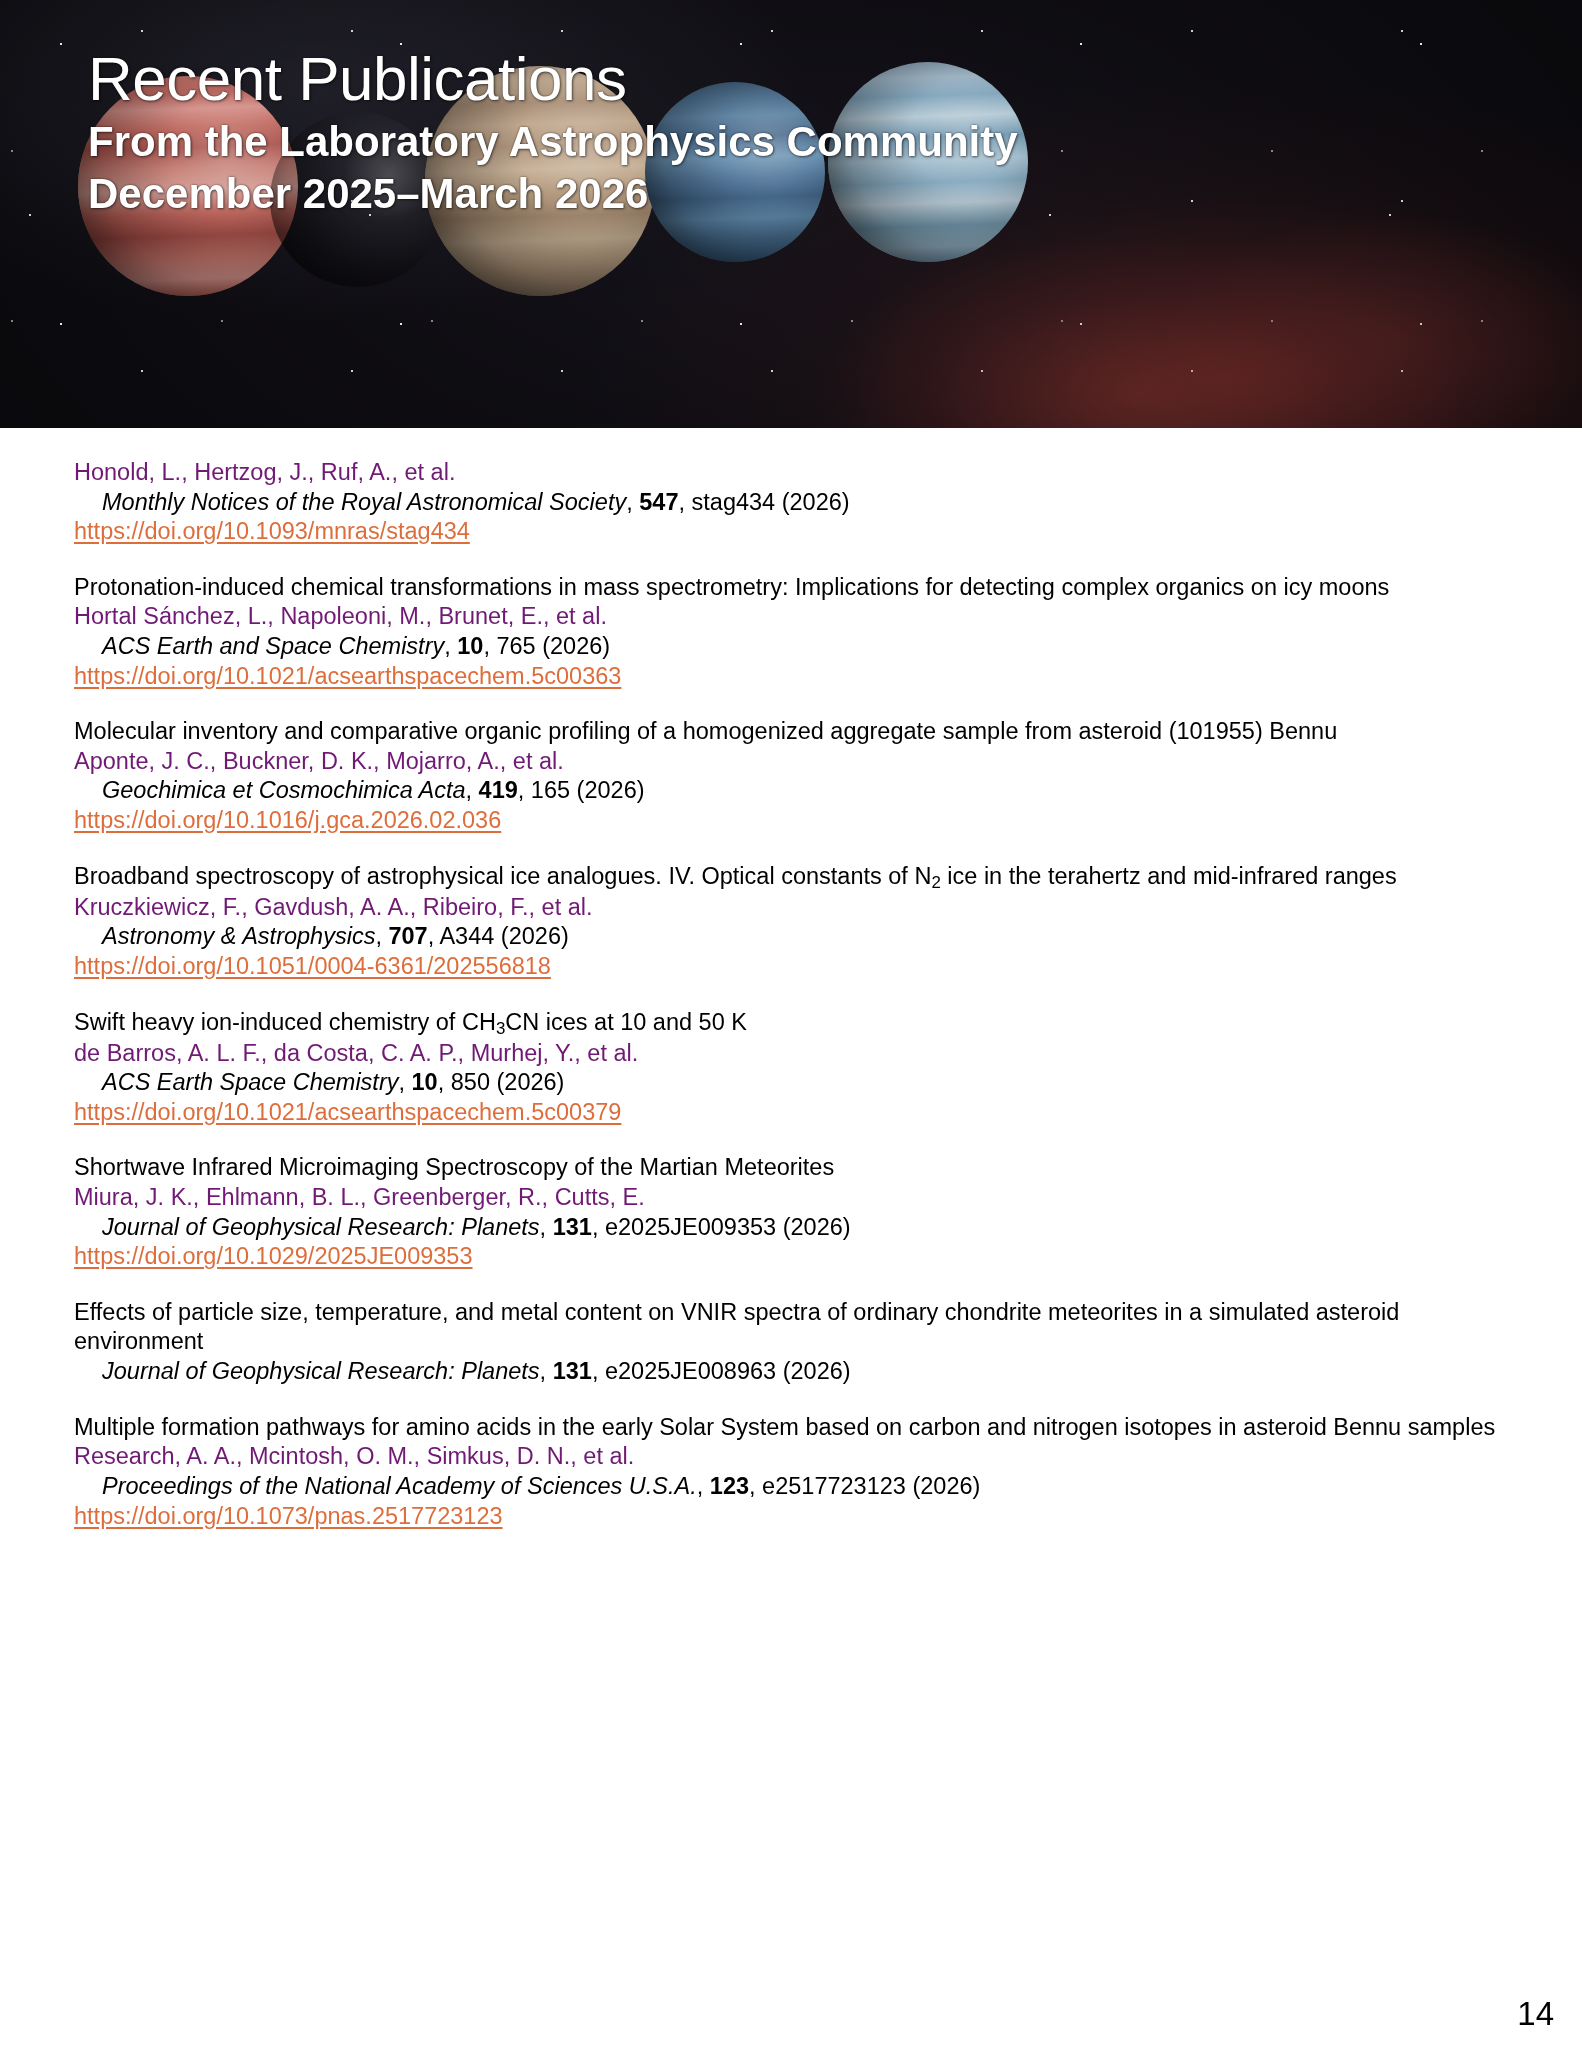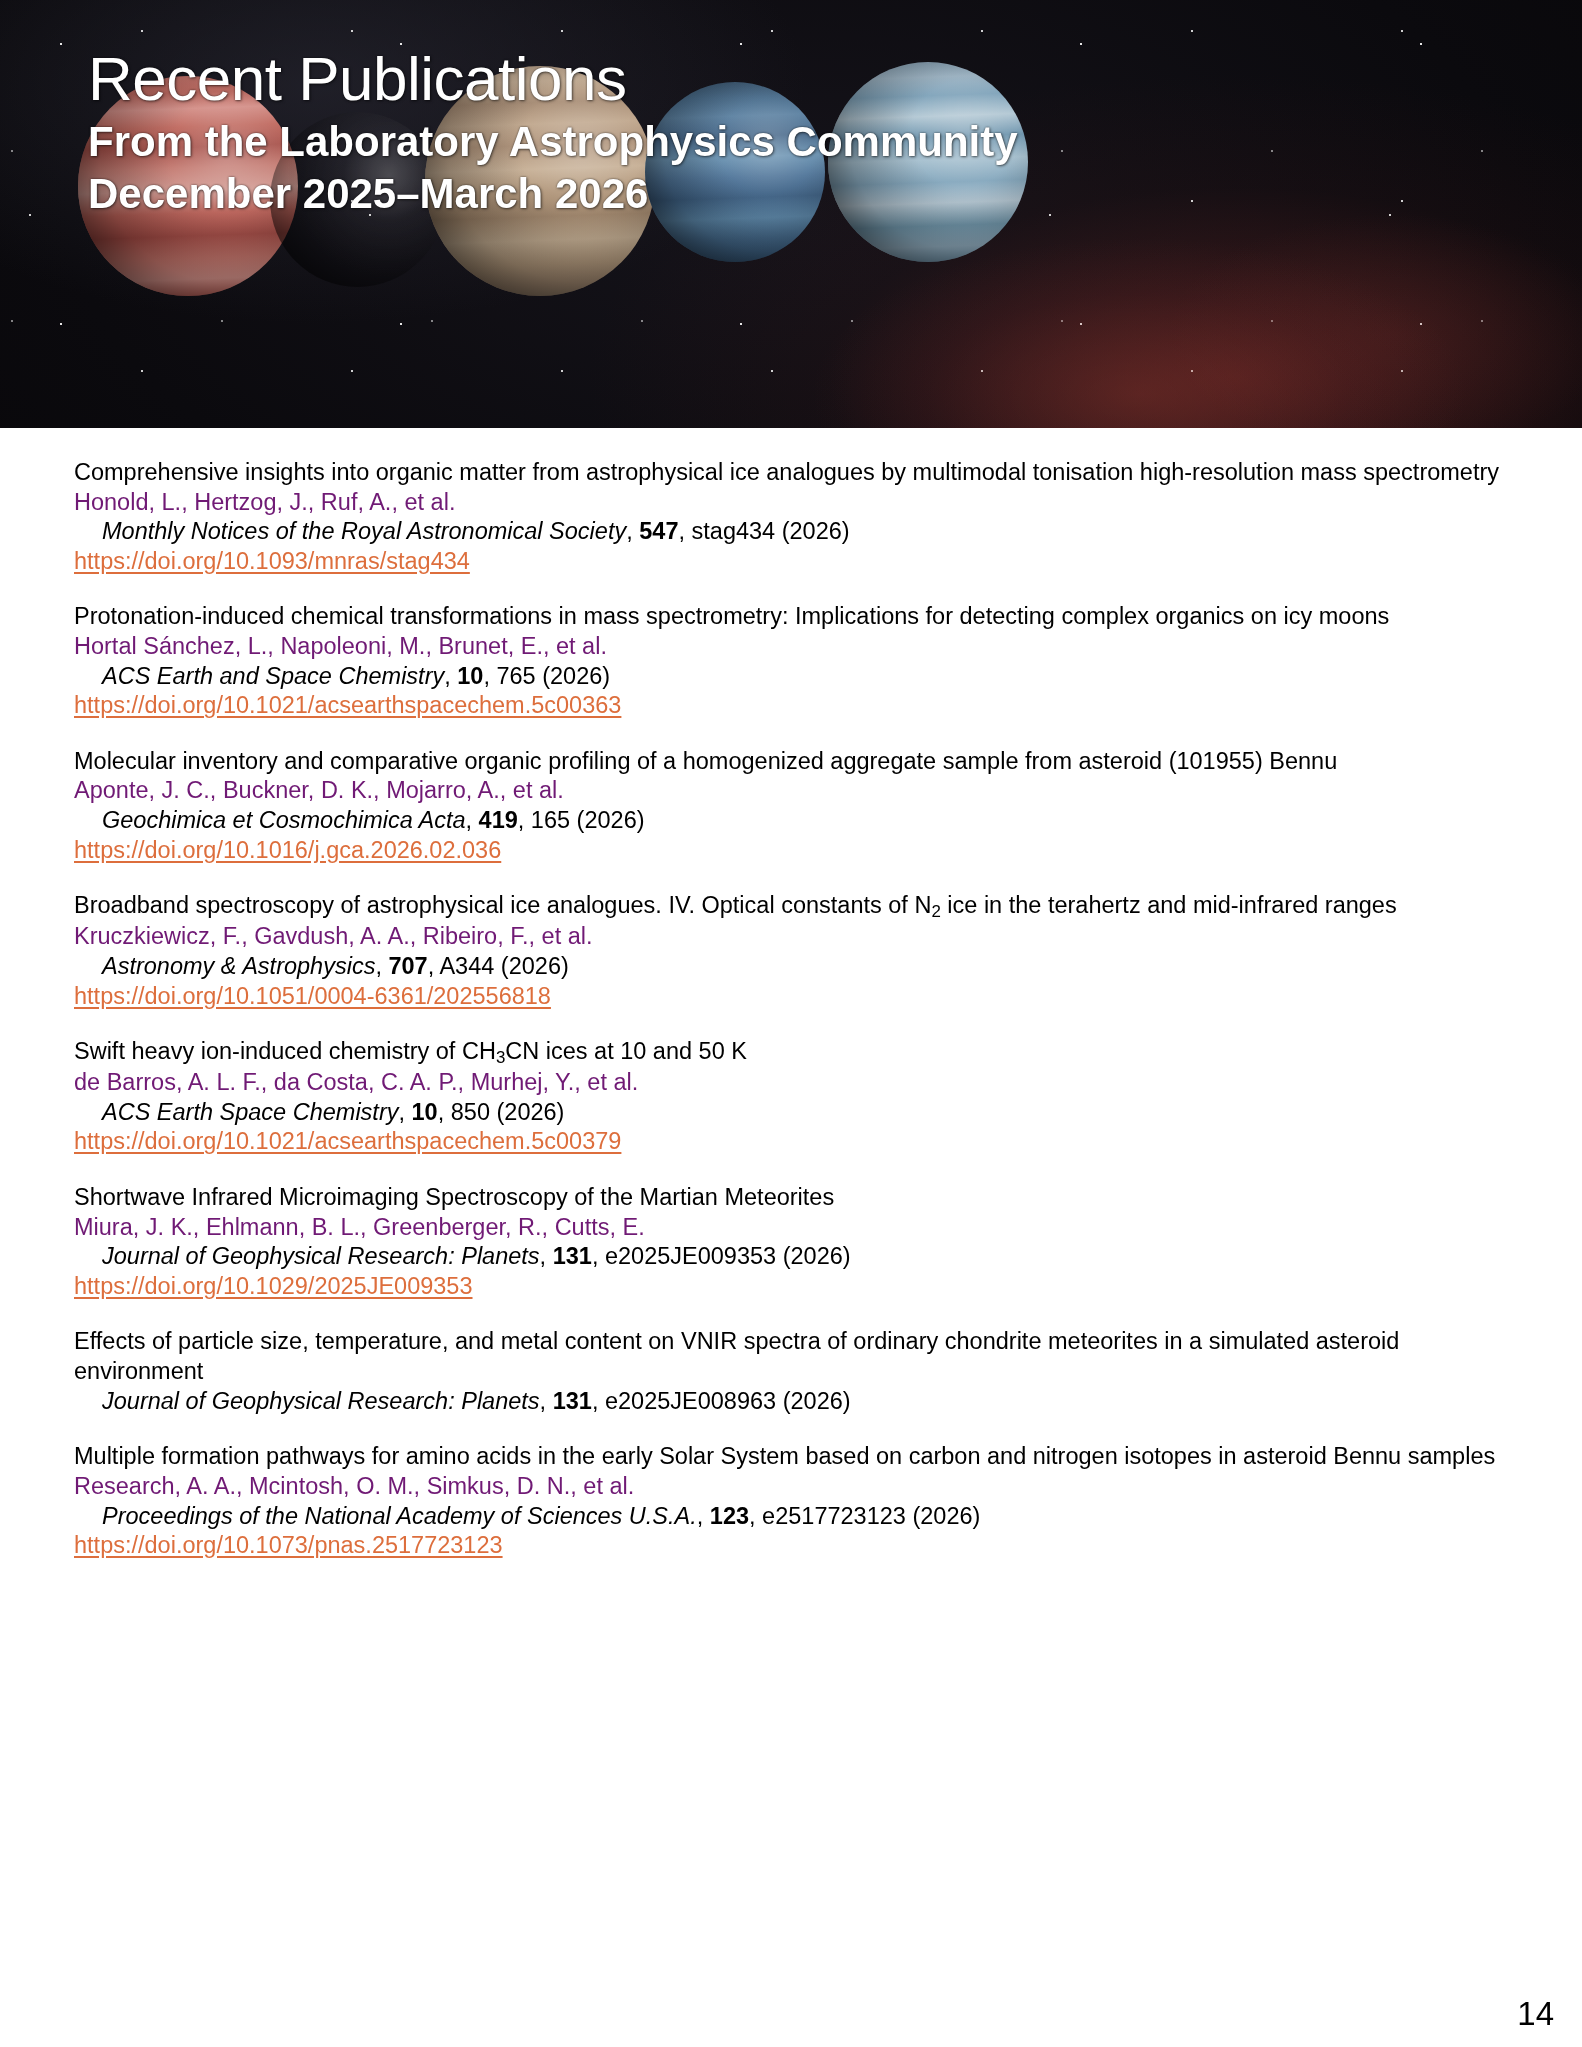--- a/index.html
+++ b/index.html
@@ -228,21 +228,20 @@
   <div class="banner-text">
     <div class="banner-title">Recent Publications</div>
     <div class="banner-sub">From the Laboratory Astrophysics Community</div>
     <div class="banner-sub">December 2025–March 2026</div>
   </div>
 </div>
 
 <div class="content">
   <div class="pubs" id="pubs-list">
       <div class="pub">
-        <div class="pub-title"><span>Comprehensive insights into organic matter from astrophysical ice analogues by multimodal tonisation high-resolution mass spectrometry</span></div>
         <div class="pub-authors">Honold, L., Hertzog, J., Ruf, A., et al.</div>
         <div class="pub-journal"><span class="jname">Monthly Notices of the Royal Astronomical Society</span><span>, </span><span class="jvol">547</span><span>, stag434 (2026)</span></div>
         <div><a class="pub-doi" href="#">https://doi.org/10.1093/mnras/stag434</a></div>
       </div>
       <div class="pub">
         <div class="pub-title"><span>Protonation-induced chemical transformations in mass spectrometry: Implications for detecting complex organics on icy moons</span></div>
         <div class="pub-authors">Hortal Sánchez, L., Napoleoni, M., Brunet, E., et al.</div>
         <div class="pub-journal"><span class="jname">ACS Earth and Space Chemistry</span><span>, </span><span class="jvol">10</span><span>, 765 (2026)</span></div>
         <div><a class="pub-doi" href="#">https://doi.org/10.1021/acsearthspacechem.5c00363</a></div>
       </div>

